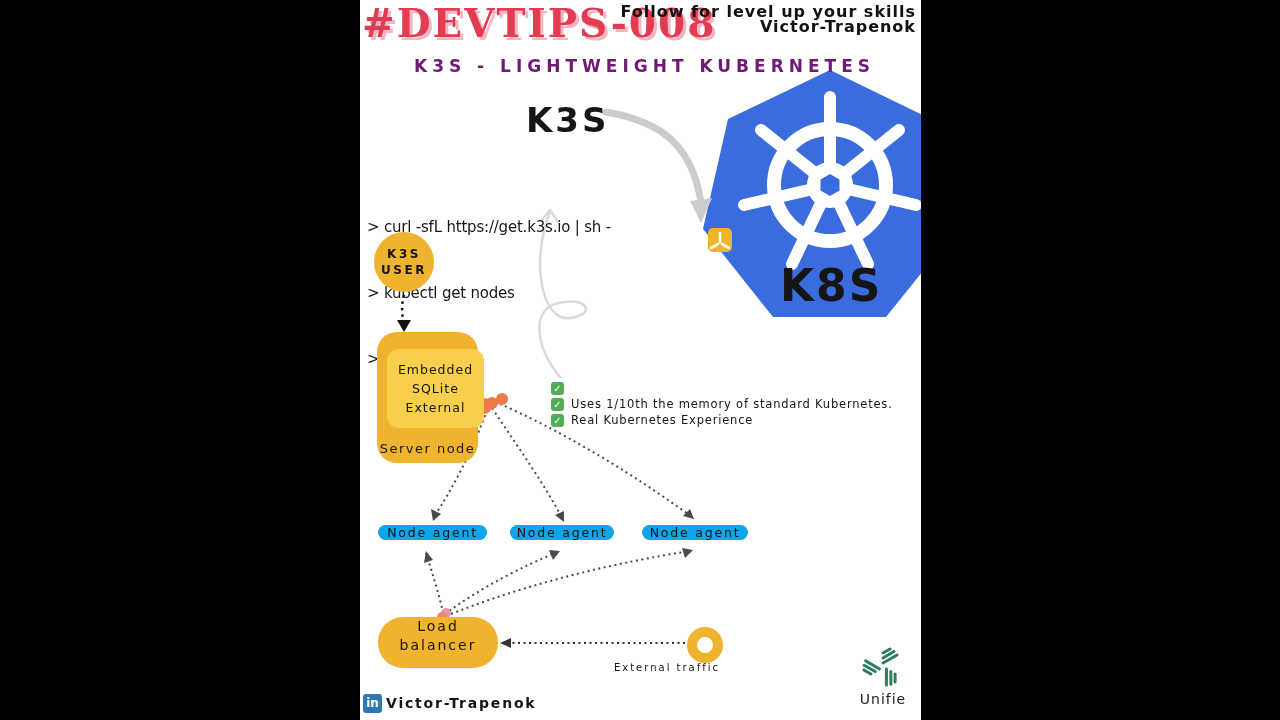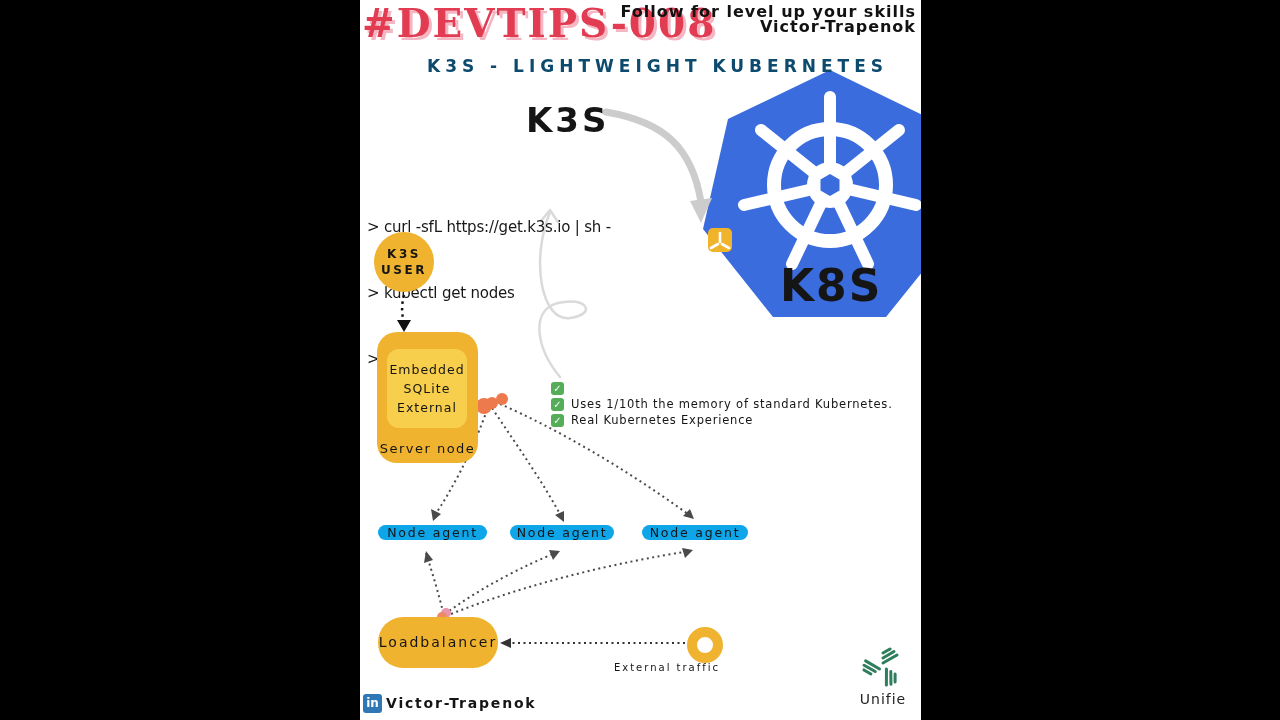--- a/index.html
+++ b/index.html
@@ -8,34 +8,34 @@
   #frame { position:relative; width:1280px; height:720px; background:#000; }
   #canvas { position:absolute; left:360px; top:0; width:561px; height:720px;
             background:#ffffff; overflow:hidden; }
   .abs { position:absolute; }
 
   .title { left:2px; top:0px; font-family:"DejaVu Serif", serif; font-weight:bold;
            font-size:39px; letter-spacing:2px; color:#E23C53;
            text-shadow:3px 3px 0 #F4B6C2; }
   .follow { right:5px; top:4px; text-align:right; font-size:16px; font-weight:bold;
             letter-spacing:1px; line-height:15px; color:#121212; }
-  .subtitle { left:13px; top:56px; width:100%; text-align:center; font-size:17px;
-              font-weight:bold; letter-spacing:5px; color:#0c4a6e;padding-left:8px; }
+  .subtitle { left:0; top:56px; width:100%; text-align:center; font-size:17px;
+              font-weight:bold; letter-spacing:5px; color:#701a75;padding-left:8px; }
   .k3s-big { left:166px; top:100px; font-size:34px; font-weight:bold; letter-spacing:3px; }
   .k8s-big { left:420px; top:260px; font-size:44px; font-weight:bold; letter-spacing:2px; }
   .code { left:7px; top:172px; font-size:15px; letter-spacing:-0.2px;
           line-height:22px; font-weight:500; color:#171717; white-space:pre; }
 
   .user-circle { left:14px; top:232px; width:60px; height:60px; border-radius:50%;
                  background:#F0B330; display:flex; align-items:center; justify-content:center;
                  text-align:center; font-size:12px; font-weight:bold; letter-spacing:2.5px;
                  line-height:16px; }
   .server-box { left:17px; top:332px; width:101px; height:131px; background:#F0B330;
                 border-radius:20px; }
-  .server-inner { position:absolute; left:10px; top:17px; width:80px; height:79px;
+  .server-inner { position:absolute; left:10px; top:17px; width:97px; height:79px;
                   background:#F8CF4D; border-radius:12px; display:flex; align-items:center;
                   justify-content:center; text-align:center; font-size:12.5px;
                   letter-spacing:1px; line-height:19px; }
   .server-caption { position:absolute; bottom:7px; left:0; width:100%; text-align:center;
                     font-size:13px; letter-spacing:1.5px; }
 
   .setup-head { left:185px; top:334px; width:340px; text-align:center; font-size:18px;
                 font-weight:bold; line-height:21px; }
   .checklist { left:191px; top:381px; }
   .check-row { display:flex; align-items:center; margin-bottom:2px; height:14px; }
@@ -44,22 +44,22 @@
                margin-right:7px; font-weight:bold; }
   .check-label { font-size:11.5px; letter-spacing:0.8px; white-space:nowrap; }
 
   .pill { top:525px; height:15px; background:#0ea5e9; border-radius:12px;
           display:flex; align-items:center; justify-content:center; font-size:12.5px;
           letter-spacing:1.8px; }
   .pill1 { left:18px; width:109px; } .pill2 { left:150px; width:104px; }
   .pill3 { left:282px; width:106px; }
 
   .lb { left:18px; top:617px; width:120px; height:51px; background:#F0B330;
-        border-radius:25px; display:flex; flex-direction:row; align-items:center;
-        justify-content:center; font-size:14px; letter-spacing:2px; line-height:19px; }
+        border-radius:25px; display:flex; flex-direction:column; align-items:center;
+        font-size:14px; letter-spacing:2px; line-height:19px; }
   .donut { left:327px; top:627px; width:36px; height:36px; border-radius:50%;
            border:10px solid #F0B330; background:#fff; }
   .ext-label { left:212px; top:662px; width:190px; text-align:center; font-size:10px;
                letter-spacing:2px; }
 
   .li-badge { left:3px; top:694px; width:19px; height:19px; background:#3077B5;
               border-radius:3px; color:#fff; font-size:12px; font-weight:bold;
               text-align:center; line-height:18px; }
   .li-name { left:26px; top:695px; font-size:14px; font-weight:bold; letter-spacing:1.8px; }
   .unifie-label { left:491px; top:691px; width:64px; text-align:center; font-size:14px;

